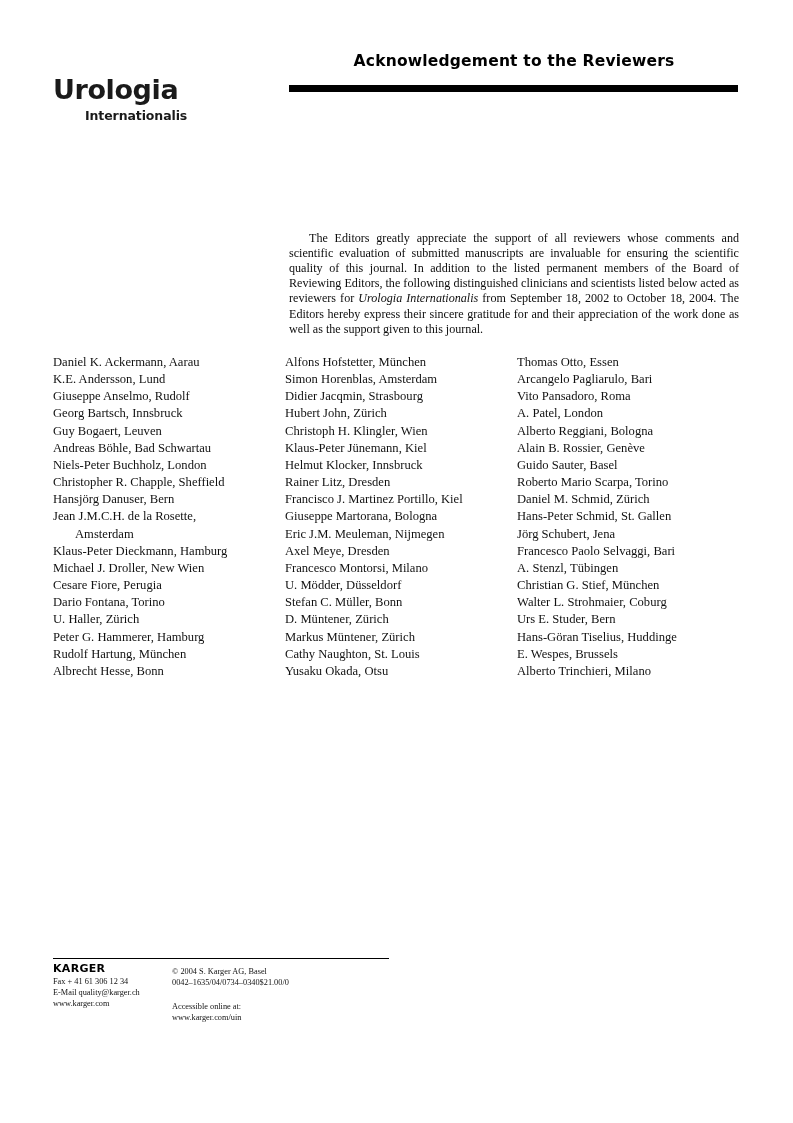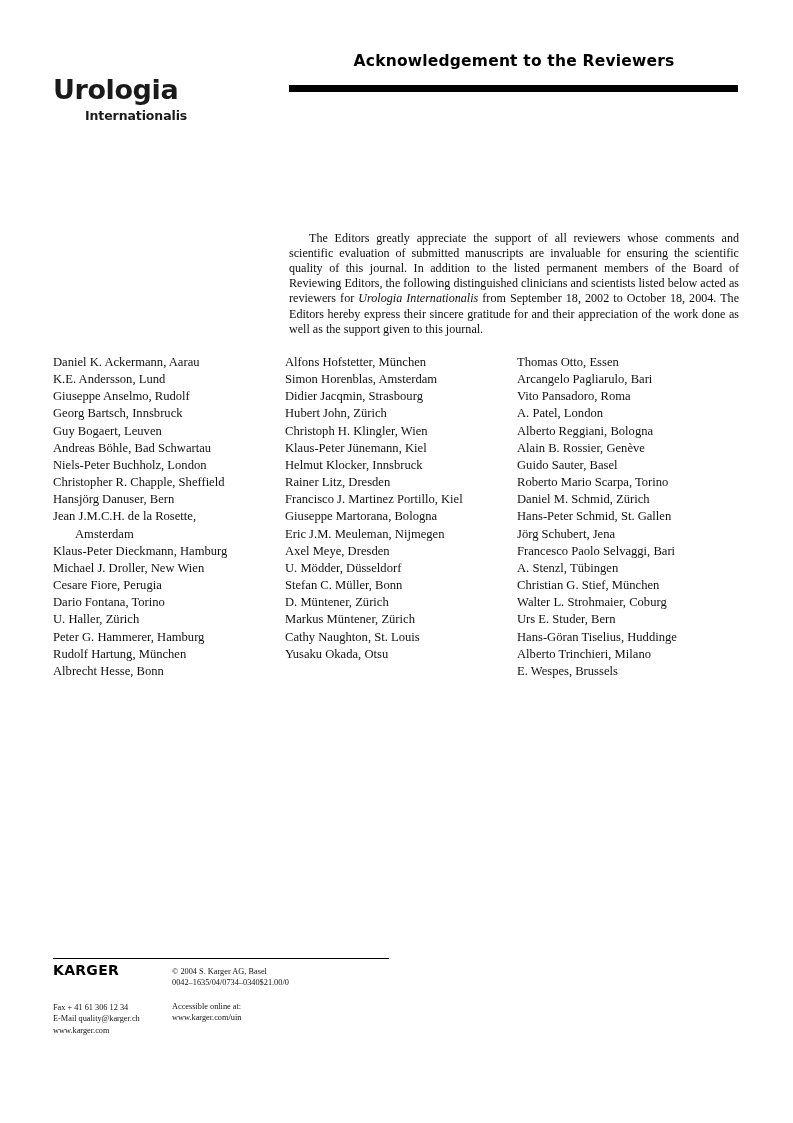--- a/index.html
+++ b/index.html
@@ -118,25 +118,25 @@
     display: flex;
     gap: 0px;
   }
   #footer .footer-left {
     width: 119px;
     flex: 0 0 119px;
   }
   #footer .karger-wordmark {
     font-family: "DejaVu Sans", "Liberation Sans", sans-serif;
     font-weight: bold;
-    font-size: 14px;
+    font-size: 11px;
     letter-spacing: 0.3px;
     color: #000000;
     line-height: 1.05;
-    margin-bottom: 24px;
+    margin-bottom: 1px;
   }
   #footer .footer-line {
     font-size: 8.3px;
     line-height: 11.4px;
     color: #111111;
   }
   #footer .footer-right {
     flex: 1 1 auto;
     padding-top: 3px;
   }
@@ -185,20 +185,21 @@
       <div class="rev-entry">Didier Jacqmin, Strasbourg</div>
       <div class="rev-entry">Hubert John, Zürich</div>
       <div class="rev-entry">Christoph H. Klingler, Wien</div>
       <div class="rev-entry">Klaus-Peter Jünemann, Kiel</div>
       <div class="rev-entry">Helmut Klocker, Innsbruck</div>
       <div class="rev-entry">Rainer Litz, Dresden</div>
       <div class="rev-entry">Francisco J. Martinez Portillo, Kiel</div>
       <div class="rev-entry">Giuseppe Martorana, Bologna</div>
       <div class="rev-entry">Eric J.M. Meuleman, Nijmegen</div>
       <div class="rev-entry">Axel Meye, Dresden</div>
+      <div class="rev-entry">Francesco Montorsi, Milano</div>
       <div class="rev-entry">U. Mödder, Düsseldorf</div>
       <div class="rev-entry">Stefan C. Müller, Bonn</div>
       <div class="rev-entry">D. Müntener, Zürich</div>
       <div class="rev-entry">Markus Müntener, Zürich</div>
       <div class="rev-entry">Cathy Naughton, St. Louis</div>
       <div class="rev-entry">Yusaku Okada, Otsu</div>
     </div>
   <div class="rev-column">
       <div class="rev-entry">Thomas Otto, Essen</div>
       <div class="rev-entry">Arcangelo Pagliarulo, Bari</div>
@@ -210,22 +211,22 @@
       <div class="rev-entry">Roberto Mario Scarpa, Torino</div>
       <div class="rev-entry">Daniel M. Schmid, Zürich</div>
       <div class="rev-entry">Hans-Peter Schmid, St. Gallen</div>
       <div class="rev-entry">Jörg Schubert, Jena</div>
       <div class="rev-entry">Francesco Paolo Selvaggi, Bari</div>
       <div class="rev-entry">A. Stenzl, Tübingen</div>
       <div class="rev-entry">Christian G. Stief, München</div>
       <div class="rev-entry">Walter L. Strohmaier, Coburg</div>
       <div class="rev-entry">Urs E. Studer, Bern</div>
       <div class="rev-entry">Hans-Göran Tiselius, Huddinge</div>
+      <div class="rev-entry">E. Wespes, Brussels</div>
       <div class="rev-entry">Alberto Trinchieri, Milano</div>
-      <div class="rev-entry">E. Wespes, Brussels</div>
     </div>
 </div>
 
 <div id="footer-rule"></div>
 <div id="footer">
   <div class="footer-left">
     <div class="karger-wordmark">KARGER</div>
     <div class="footer-line">Fax + 41 61 306 12 34</div>
     <div class="footer-line">E-Mail quality@karger.ch</div>
     <div class="footer-line">www.karger.com</div>

